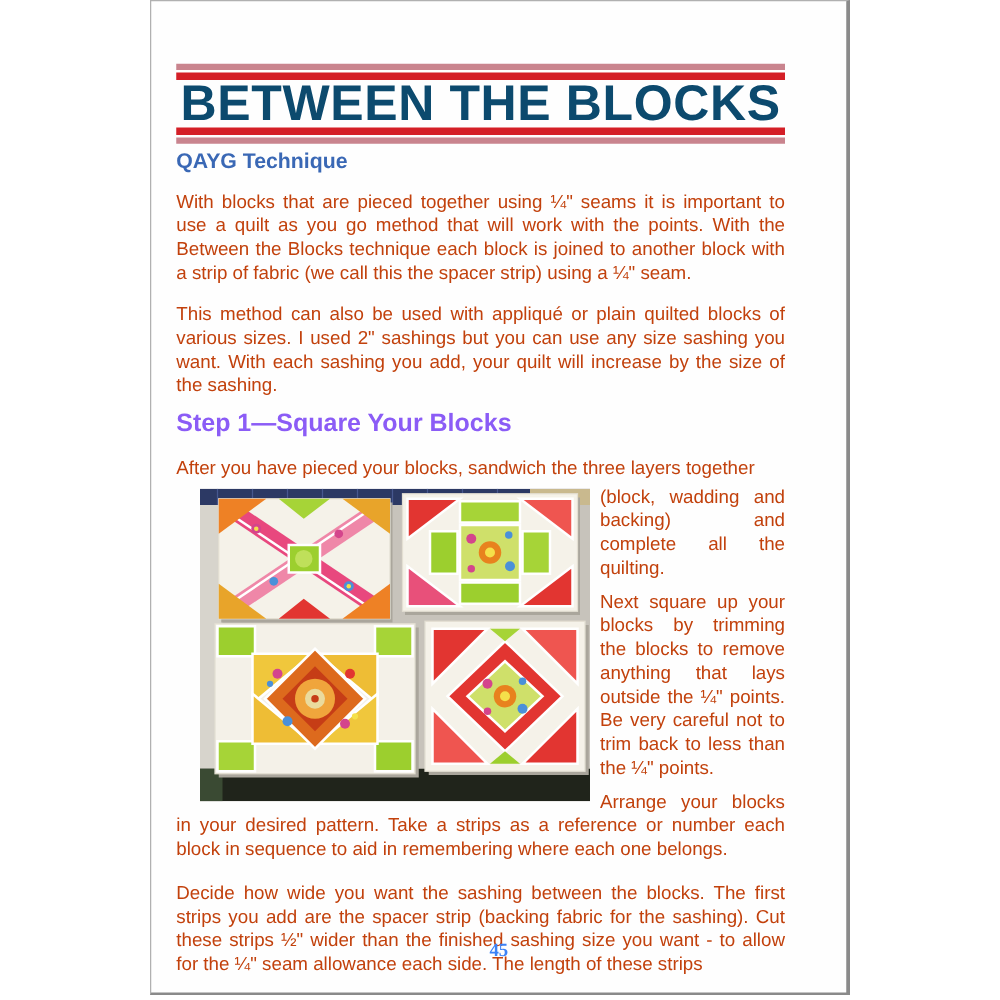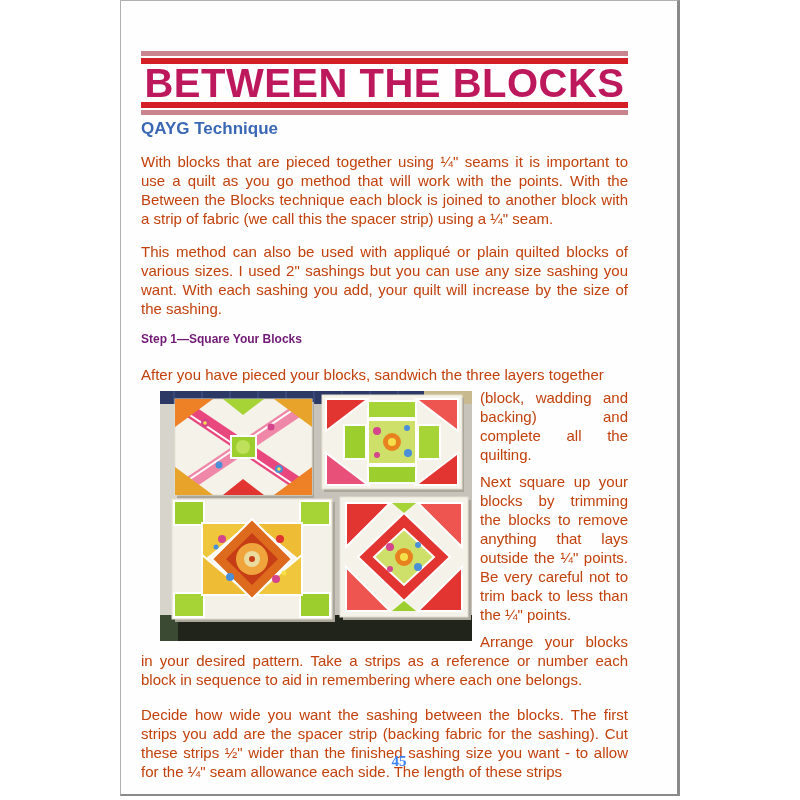--- a/index.html
+++ b/index.html
@@ -12,39 +12,39 @@
     border-right:3px solid #8a8a8a;
     border-bottom:2px solid #8a8a8a;
   }
   .content { position:absolute; left:20px; top:0; width:487px; }
 
   
   .banner { margin-top:50px; }
   .stripe-pink { height:5px; background:#c9848e; }
   .stripe-red  { height:6px; background:#d41f27; margin-top:2px; }
   .title {
-    font-size:40px; font-weight:bold; color:#be185d;
+    font-size:40px; font-weight:bold; color:#0c4a6e;
     text-align:center; line-height:38px; letter-spacing:0.5px;
     margin:0; white-space:nowrap;
   }
   .stripe-red-b { height:6px; background:#d41f27; }
   .stripe-pink-b { height:5px; background:#c9848e; margin-top:2px; }
   .subtitle {
     text-align:left; font-size:17px; font-weight:bold;
     color:#3a68b5; margin-top:4px; line-height:19px;
   }
 
   
   p.body {
     font-size:15px; line-height:19px; color:#c2410c;
     text-align:justify; margin-top:14px;
   }
   p.body.tight { margin-top:16px; }
   h2.step {
-    font-size:12px; font-weight:bold; color:#701a75;
+    font-size:20px; font-weight:bold; color:#8b5cf6;
     line-height:19px; margin-top:12px;
   }
   h2.step.clear { clear:both; margin-top:8px; }
 
   
   .photo-wrap { overflow:visible; }
   .quilt-photo {
     float:left; width:312px; height:250px;
     margin:3px 8px 2px 19px; display:block;
   }

